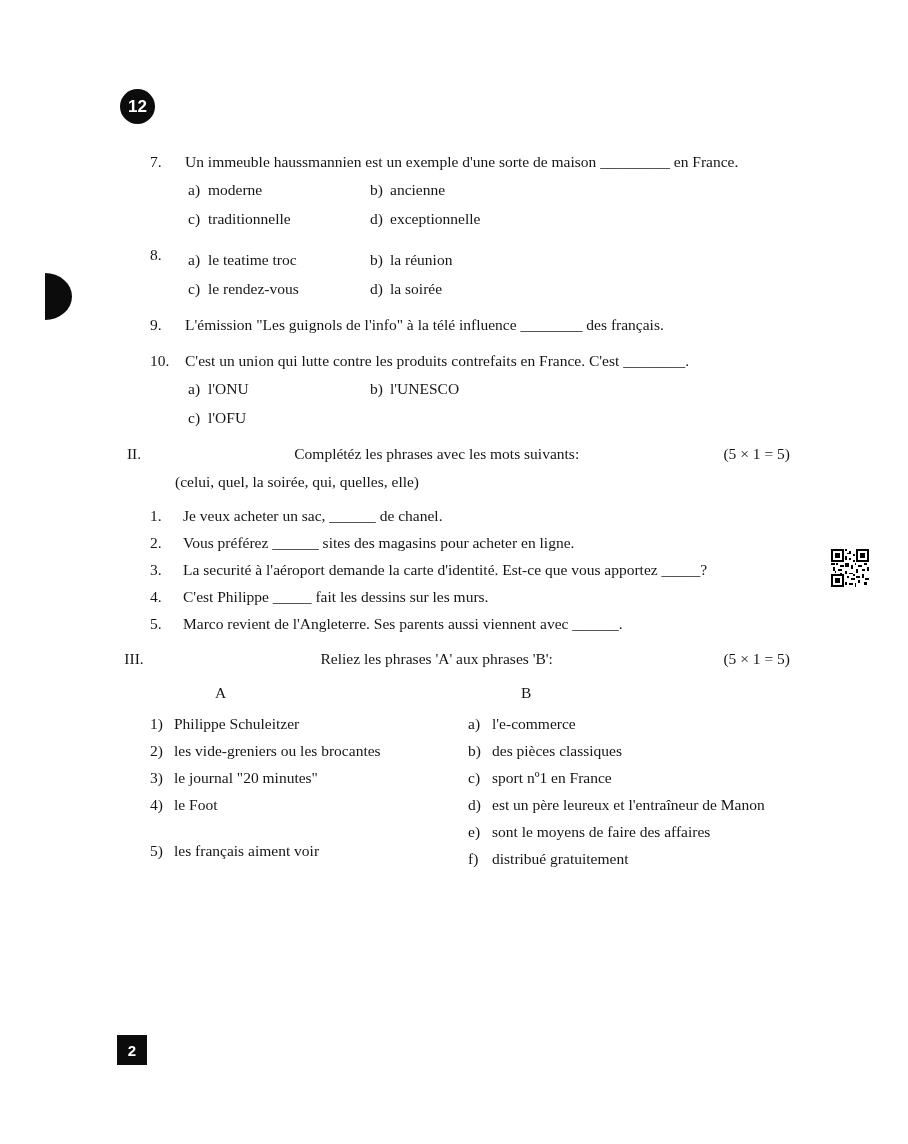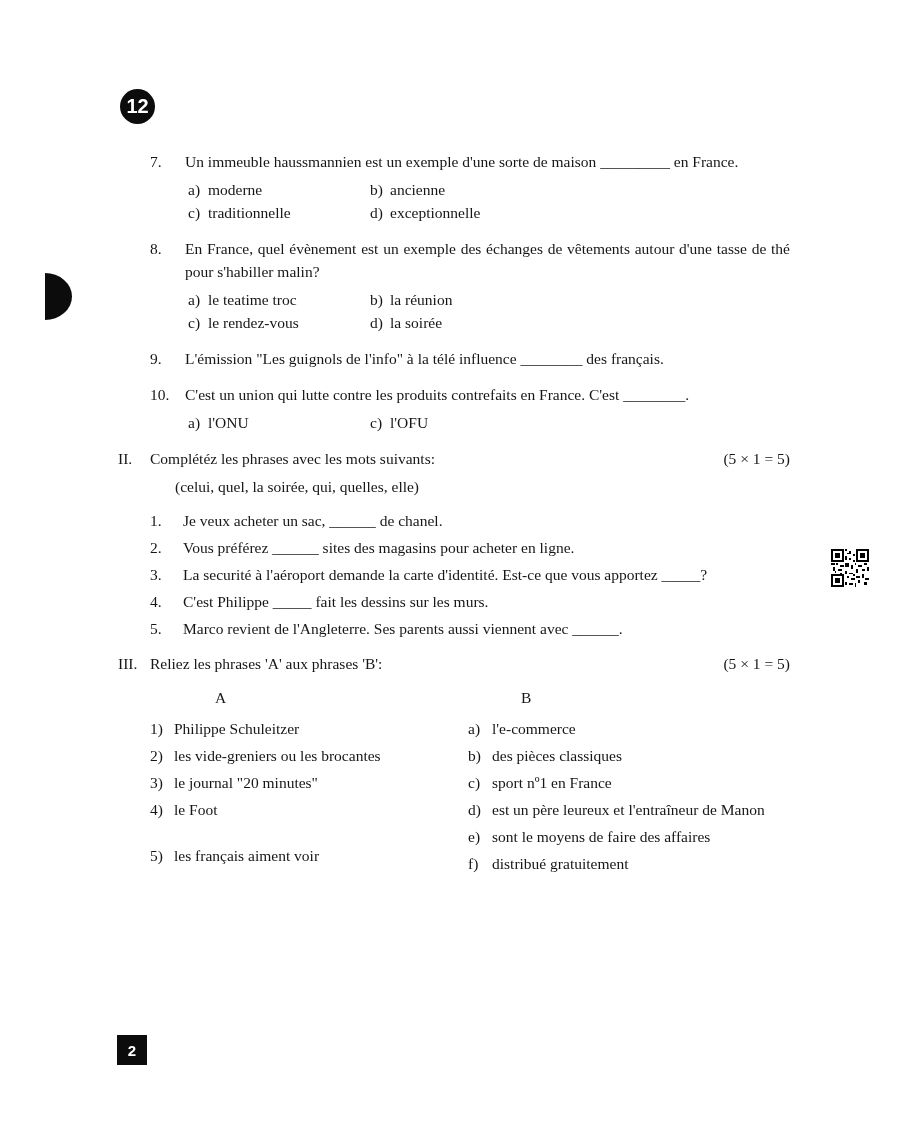--- a/index.html
+++ b/index.html
@@ -12,21 +12,21 @@
     font-family: "Liberation Serif", "DejaVu Serif", serif;
     font-size: 15.5px;
     color: #161616;
   }
 
   .badge-circle {
     position: absolute; left: 120px; top: 89px;
     width: 35px; height: 35px; border-radius: 50%;
     background: #0c0c0c; color: #fff;
     display: flex; align-items: center; justify-content: center;
-    font-family: "Liberation Sans", sans-serif; font-weight: bold; font-size: 20px;
+    font-family: "Liberation Sans", sans-serif; font-weight: bold; font-size: 17px;
   }
   .badge-square {
     position: absolute; left: 117px; top: 1035px;
     width: 30px; height: 30px;
     background: #0c0c0c; color: #fff;
     display: flex; align-items: center; justify-content: center;
     font-family: "Liberation Sans", sans-serif; font-weight: bold; font-size: 15px;
   }
   .edge-mark {
     position: absolute; left: 45px; top: 273px;
@@ -40,26 +40,26 @@
   }
 
   .content { position: absolute; left: 118px; top: 150px; width: 672px; }
 
   .question { display: flex; margin-bottom: 13px; }
   .q-num { flex: none; width: 35px; margin-left: 32px; line-height: 23px; }
   .q-body { flex: 1; }
   .q-text { text-align: justify; line-height: 23px; }
   .options {
     display: grid; grid-template-columns: 182px 1fr;
-    margin-top: 5px; margin-left: 3px; 
+    margin-top: 5px; margin-left: 3px; row-gap: 6px;
   }
   .option { line-height: 23px; }
   .opt-label { display: inline-block; min-width: 20px; }
 
-  .section-header { display: flex; line-height: 23px; margin-top: 12px; }
+  .section-header { display: flex; line-height: 23px; margin-top: 12px; text-align: center; }
   .sec-num { flex: none; width: 32px; }
   .sec-title { flex: 1; }
   .sec-marks { flex: none; font-family: Liberation Serif, serif; }
 
   .word-bank { margin: 6px 0 12px 57px; line-height: 22px; }
 
   .fill-item { display: flex; line-height: 22px; margin-bottom: 5px; }
   .fi-num { flex: none; width: 33px; margin-left: 32px; }
   .fi-text { flex: 1; }
 
@@ -99,21 +99,20 @@
         <div class="option"><span class="opt-label">b)</span><span>ancienne</span></div>
         <div class="option"><span class="opt-label">c)</span><span>traditionnelle</span></div>
         <div class="option"><span class="opt-label">d)</span><span>exceptionnelle</span></div>
       </div>
     </div>
   </div>
 
   <div class="question">
     <div class="q-num">8.</div>
     <div class="q-body">
-      <div class="q-text">En France, quel évènement est un exemple des échanges de vêtements autour d'une tasse de thé pour s'habiller malin?</div>
       <div class="options">
         <div class="option"><span class="opt-label">a)</span><span>le teatime troc</span></div>
         <div class="option"><span class="opt-label">b)</span><span>la réunion</span></div>
         <div class="option"><span class="opt-label">c)</span><span>le rendez-vous</span></div>
         <div class="option"><span class="opt-label">d)</span><span>la soirée</span></div>
       </div>
     </div>
   </div>
 
   <div class="question">
@@ -122,20 +121,21 @@
       <div class="q-text">L'émission "Les guignols de l'info" à la télé influence ________ des français.</div>
     </div>
   </div>
 
   <div class="question">
     <div class="q-num">10.</div>
     <div class="q-body">
       <div class="q-text">C'est un union qui lutte contre les produits contrefaits en France. C'est ________.</div>
       <div class="options">
         <div class="option"><span class="opt-label">a)</span><span>l'ONU</span></div>
+        <div class="option"><span class="opt-label">b)</span><span>l'UNESCO</span></div>
         <div class="option"><span class="opt-label">c)</span><span>l'OFU</span></div>
       </div>
     </div>
   </div>
 
   <div class="section-header">
     <span class="sec-num">II.</span>
     <span class="sec-title">Complétéz les phrases avec les mots suivants:</span>
     <span class="sec-marks">(5 × 1 = 5)</span>
   </div>

